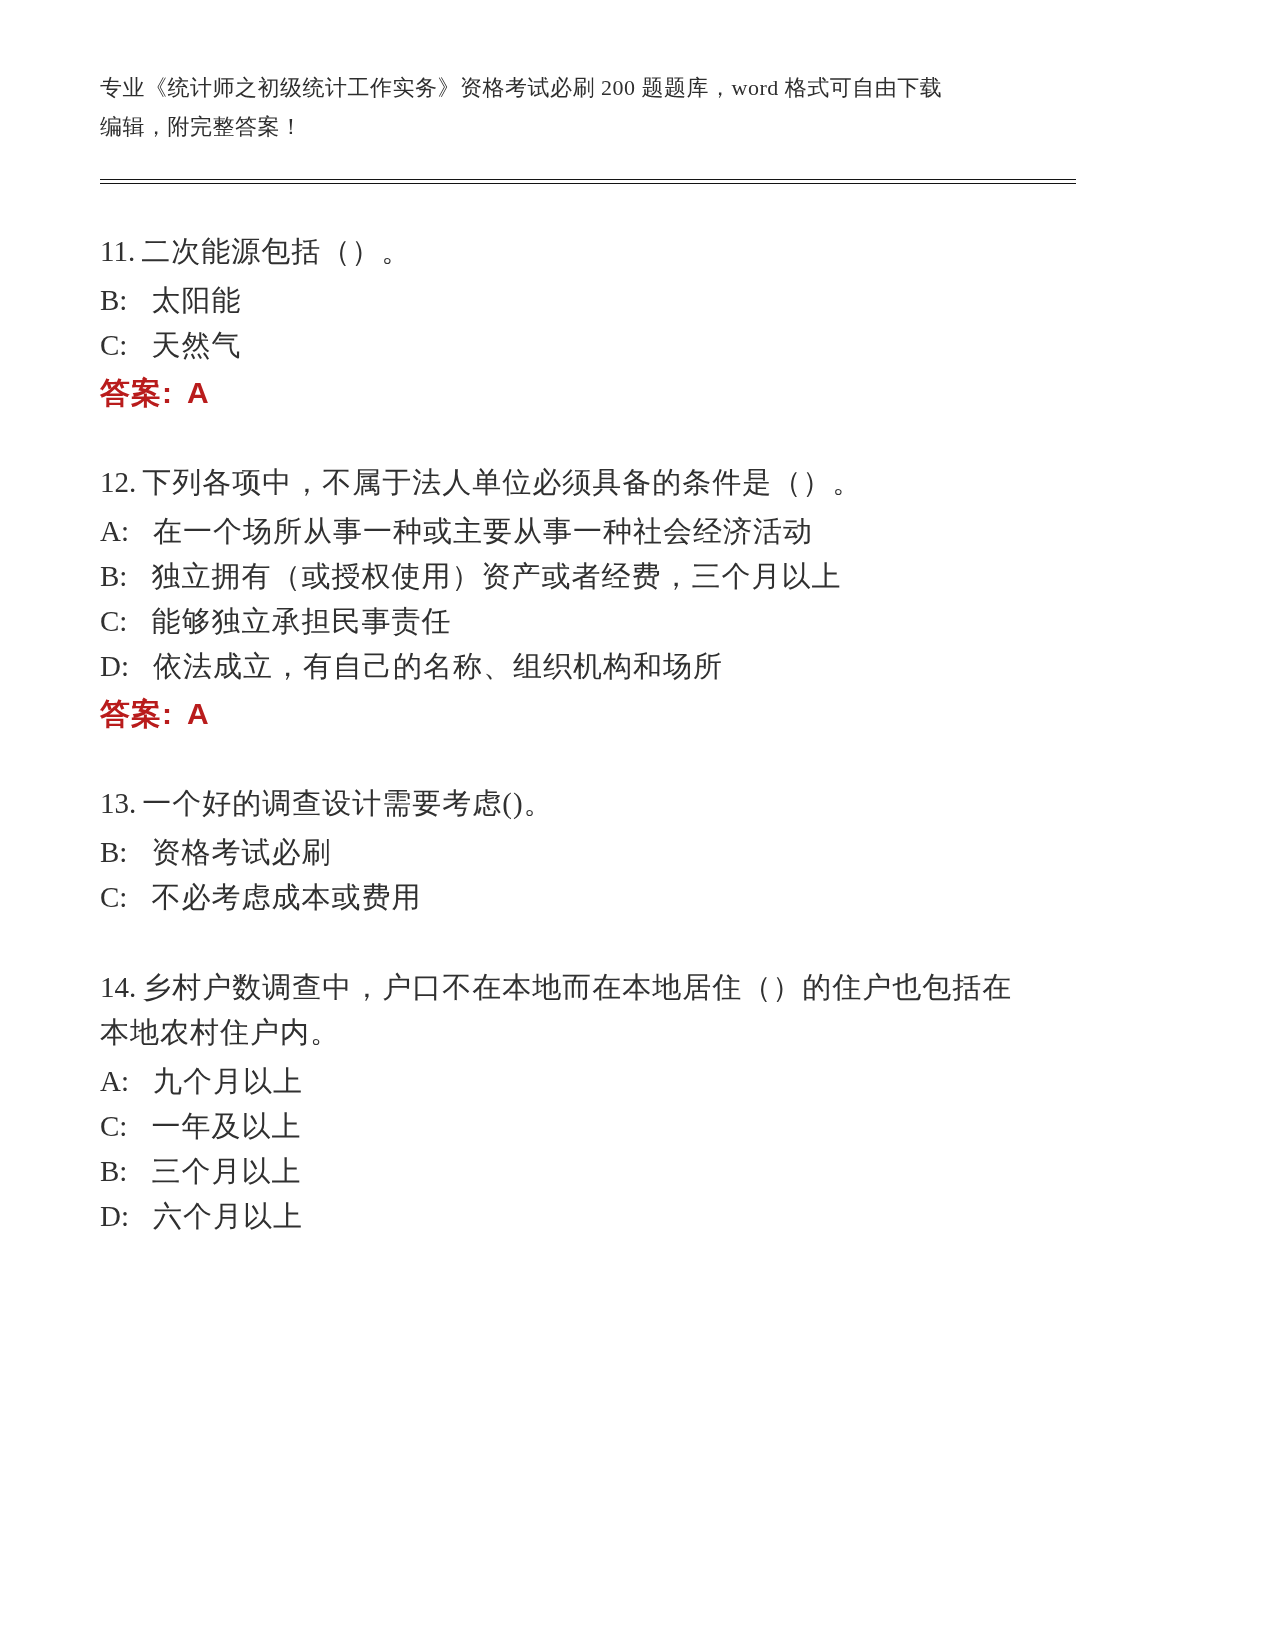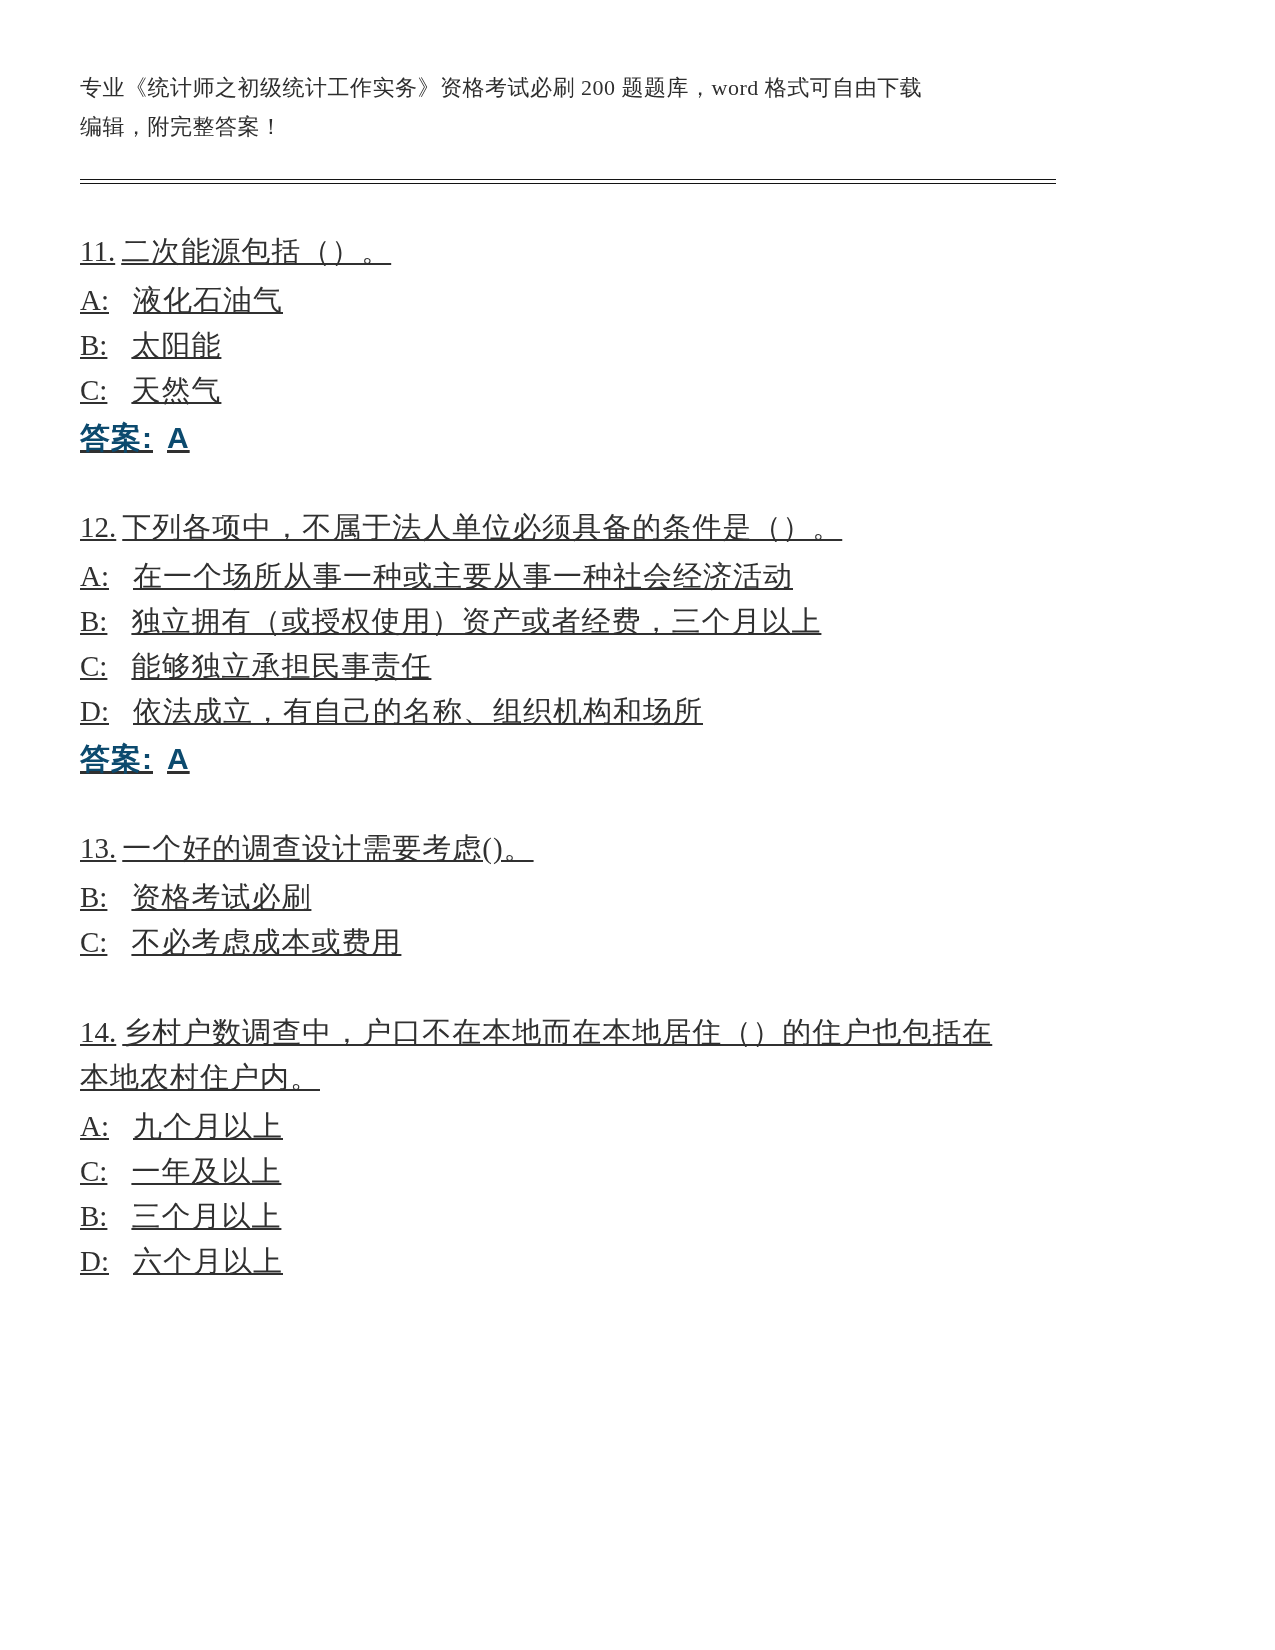--- a/index.html
+++ b/index.html
@@ -11,21 +11,21 @@
     width: 1275px;
     height: 1650px;
     overflow: hidden;
     font-family: "Liberation Serif", "DejaVu Serif", serif;
     color: #303030;
   }
   .page {
     box-sizing: border-box;
     width: 1275px;
     height: 1650px;
-    padding: 68px 0 0 80px;
+    padding: 68px 0 0 100px;
   }
   .header {
     width: 845px;
     margin: 0;
     font-size: 22px;
     line-height: 39px;
     letter-spacing: 0.5px;
     color: #2e2e2e;
   }
   .divider {
@@ -34,62 +34,60 @@
     margin-top: 33px;
     border-top: 1.6px solid #141414;
     border-bottom: 1.6px solid #141414;
   }
   .question {
     width: 920px;
     margin-top: 45px;
     font-size: 29px;
     line-height: 45px;
     letter-spacing: 1px;
-    text-decoration: underline;
   }
   .stem {
     margin: 0 0 4px 0;
   }
   .qnum {
     margin-right: 6px;
     letter-spacing: 0;
   }
   .opt {
     margin: 0;
   }
   .olabel {
     margin-right: 24px;
     letter-spacing: 0;
   }
   .answer {
     margin: 2px 0 0 0;
     font-family: "Liberation Sans", "DejaVu Sans", sans-serif;
     font-weight: bold;
     font-size: 30px;
-    color: #0c4a6e;
+    color: #b91c1c;
     letter-spacing: 1px;
   }
   .aval {
     margin-left: 14px;
   }
 </style>
 </head>
 <body>
 
 <div class="page">
 
   <p class="header">专业《统计师之初级统计工作实务》资格考试必刷 200 题题库，word 格式可自由下载编辑，附完整答案！</p>
 
   <div class="divider"></div>
 
   <main>
 
     <section class="question">
       <p class="stem"><span class="qnum">11.</span><span>二次能源包括（）。</span></p>
-      <p class="opt"><span class="olabel">A:</span><span class="otext">液化石油气</span></p>
       <p class="opt"><span class="olabel">B:</span><span class="otext">太阳能</span></p>
       <p class="opt"><span class="olabel">C:</span><span class="otext">天然气</span></p>
       <p class="answer"><span>答案:</span><span class="aval">A</span></p>
     </section>
 
     <section class="question">
       <p class="stem"><span class="qnum">12.</span><span>下列各项中，不属于法人单位必须具备的条件是（）。</span></p>
       <p class="opt"><span class="olabel">A:</span><span class="otext">在一个场所从事一种或主要从事一种社会经济活动</span></p>
       <p class="opt"><span class="olabel">B:</span><span class="otext">独立拥有（或授权使用）资产或者经费，三个月以上</span></p>
       <p class="opt"><span class="olabel">C:</span><span class="otext">能够独立承担民事责任</span></p>

